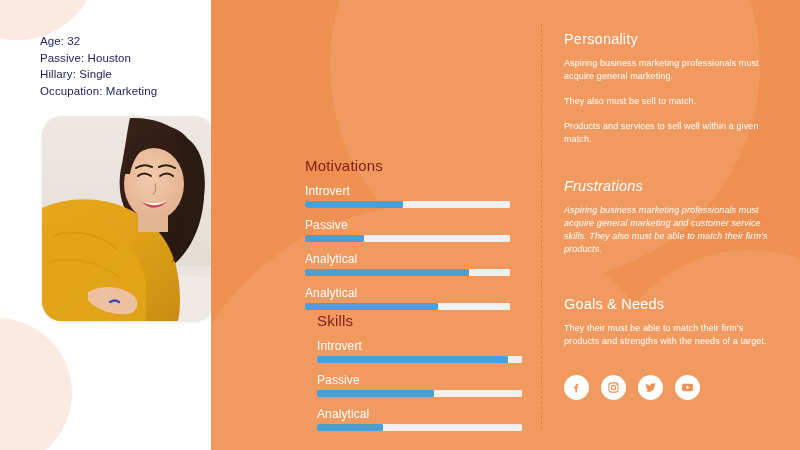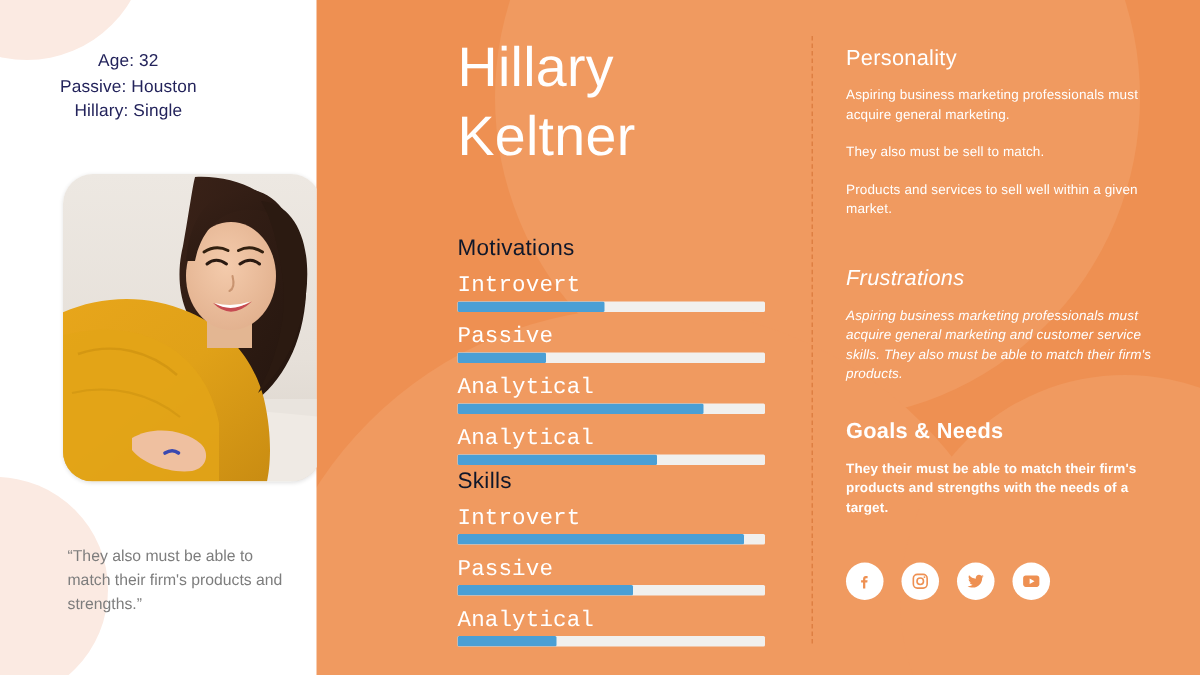--- a/index.html
+++ b/index.html
@@ -46,21 +46,21 @@
   .pink-bottom { width:150px; height:150px; left:-78px; top:318px; }
 
   .meta {
     position:absolute; left:40px; top:33px;
     z-index:5;
     color:#23235B;
     font-size:11.5px;
     line-height:16.5px;
     letter-spacing:.1px;
   }
-  .meta div { white-space:nowrap;text-align:center; }
+  .meta div { white-space:nowrap; }
 
   .photo {
     position:absolute;
     left:42px; top:116px;
     width:172px; height:205px;
     border-radius:20px;
     overflow:hidden;
     z-index:5;
     box-shadow:0 1px 3px rgba(0,0,0,.12);
   }
@@ -86,37 +86,36 @@
     position:absolute; left:0; top:22px;
     width:230px;
     color:#FFFFFF;
     font-size:37px;
     line-height:46px;
     font-weight:400;
     letter-spacing:.2px;
   }
 
   .section-title {
-    color:#0f172a;
+    color:#7f1d1d;
     font-size:15px;
     letter-spacing:.2px;
     margin-bottom:11px;
   }
   .bars { position:absolute; left:0; width:207px; }
   .bars.motivations { top:157px; }
-  .bars.skills      { top:312px; }
+  .bars.skills      { top:312px;margin-left:12px; }
 
   .bar-row { margin-bottom:11px; }
   .bar-label {
     color:#FFFFFF;
-    font-size:15px;
+    font-size:12px;
     line-height:12px;
     margin-bottom:4px;
     letter-spacing:.1px;
-    font-family:Liberation Mono, monospace;
   }
   .bar-track {
     position:relative;
     width:205px; height:7px;
     background:#F1F0EE;
     border-radius:1px;
     overflow:hidden;
   }
   .bar-fill {
     position:absolute; left:0; top:0; height:100%;
@@ -150,21 +149,21 @@
     color:#FFFFFF;
     font-size:9px;
     line-height:13px;
     letter-spacing:.1px;
     margin-bottom:12px;
   }
   .rblock p:last-child { margin-bottom:0; }
 
   .b-personality  { top:31px; }
   .b-frustrations { top:178px;font-style:italic; }
-  .b-goals        { top:280px;font-weight:bold; }
+  .b-goals        { top:296px; }
   .b-social       { top:363px; }
 
   .social-icons {
     display:flex;
     gap:12px;
     margin-top:12px;
   }
   .sicon {
     width:25px; height:25px;
     border-radius:50%;
@@ -183,20 +182,21 @@
   <div class="blob blob-c"></div>
 
   <div class="left-panel">
     <div class="pink-circle pink-top"></div>
     <div class="pink-circle pink-bottom"></div>
 
     <div class="meta">
       <div>Age: 32</div>
       <div>Passive: Houston</div>
       <div>Hillary: Single</div>
+      <div>Occupation: Marketing</div>
     </div>
 
     <div class="photo">
       <svg viewBox="0 0 172 205" preserveAspectRatio="xMidYMid slice" aria-label="portrait">
         <defs>
           <linearGradient id="bgg" x1="0" y1="0" x2="0" y2="1">
             <stop offset="0%" stop-color="#EDE8E2"></stop>
             <stop offset="60%" stop-color="#E6E0D9"></stop>
             <stop offset="100%" stop-color="#DAD3CB"></stop>
           </linearGradient>
@@ -243,29 +243,24 @@
         <path d="M113 68 Q115 76 111 78" stroke="#C99470" stroke-width="1.4" fill="none" stroke-linecap="round"></path>
 
         <path d="M100 86 Q112 98 126 85 Q113 92 100 86Z" fill="#C64B52"></path>
         <path d="M101 86 Q112 93 125 85 Q113 89 101 86Z" fill="#FFFFFF"></path>
 
         <path d="M46 176 C60 168 80 170 92 180 C98 186 96 196 86 198 C70 200 52 192 46 184Z" fill="#EFC0A0"></path>
         <path d="M68 186 q5 -3 9 0" stroke="#3A49B0" stroke-width="2.4" fill="none" stroke-linecap="round"></path>
       </svg>
     </div>
 
-    <div class="quote">“They also must be able to match their firm's products and strengths.”</div>
   </div>
 
   <div class="mid">
 
-    <div class="persona-name">
-      <span>Hillary</span><br>
-      <span>Keltner</span>
-    </div>
 
     <div class="bars motivations">
       <div class="section-title">Motivations</div>
 
       <div class="bar-row">
         <div class="bar-label">Introvert</div>
         <div class="bar-track">
           <div class="bar-fill" style="width: 48%;"></div>
         </div>
       </div>
@@ -319,21 +314,21 @@
   </div>
 
   <div class="divider"></div>
 
   <div class="right">
 
     <div class="rblock b-personality">
       <div class="rtitle">Personality</div>
       <p>Aspiring business marketing professionals must acquire general marketing.</p>
       <p>They also must be sell to match.</p>
-      <p>Products and services to sell well within a given market.</p>
+      <p>Products and services to sell well within a given match.</p>
     </div>
 
     <div class="rblock b-frustrations">
       <div class="rtitle">Frustrations</div>
       <p>Aspiring business marketing professionals must acquire general marketing and customer service skills. They also must be able to match their firm's products.</p>
     </div>
 
     <div class="rblock b-goals">
       <div class="rtitle">Goals &amp; Needs</div>
       <p>They their must be able to match their firm's products and strengths with the needs of a target.</p>

